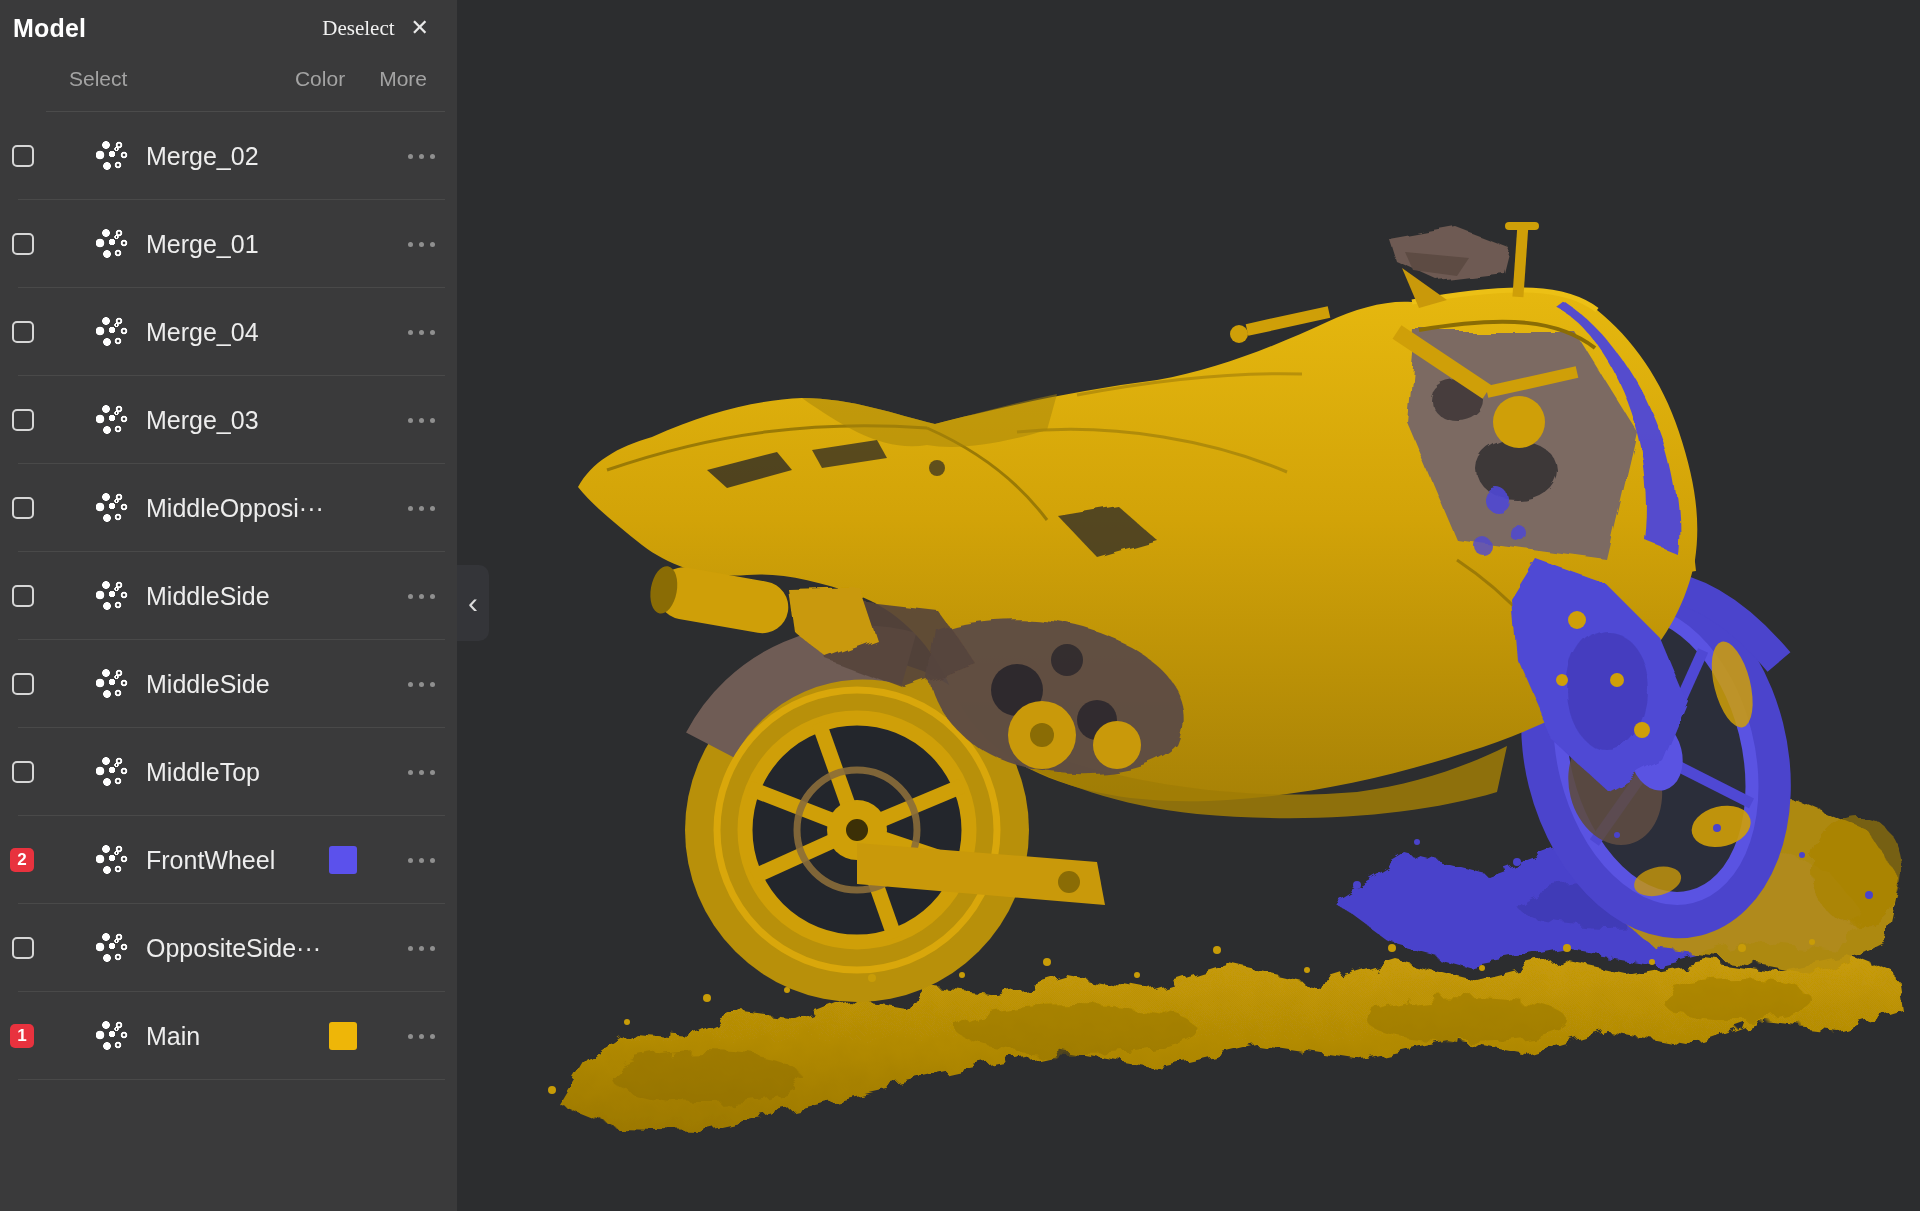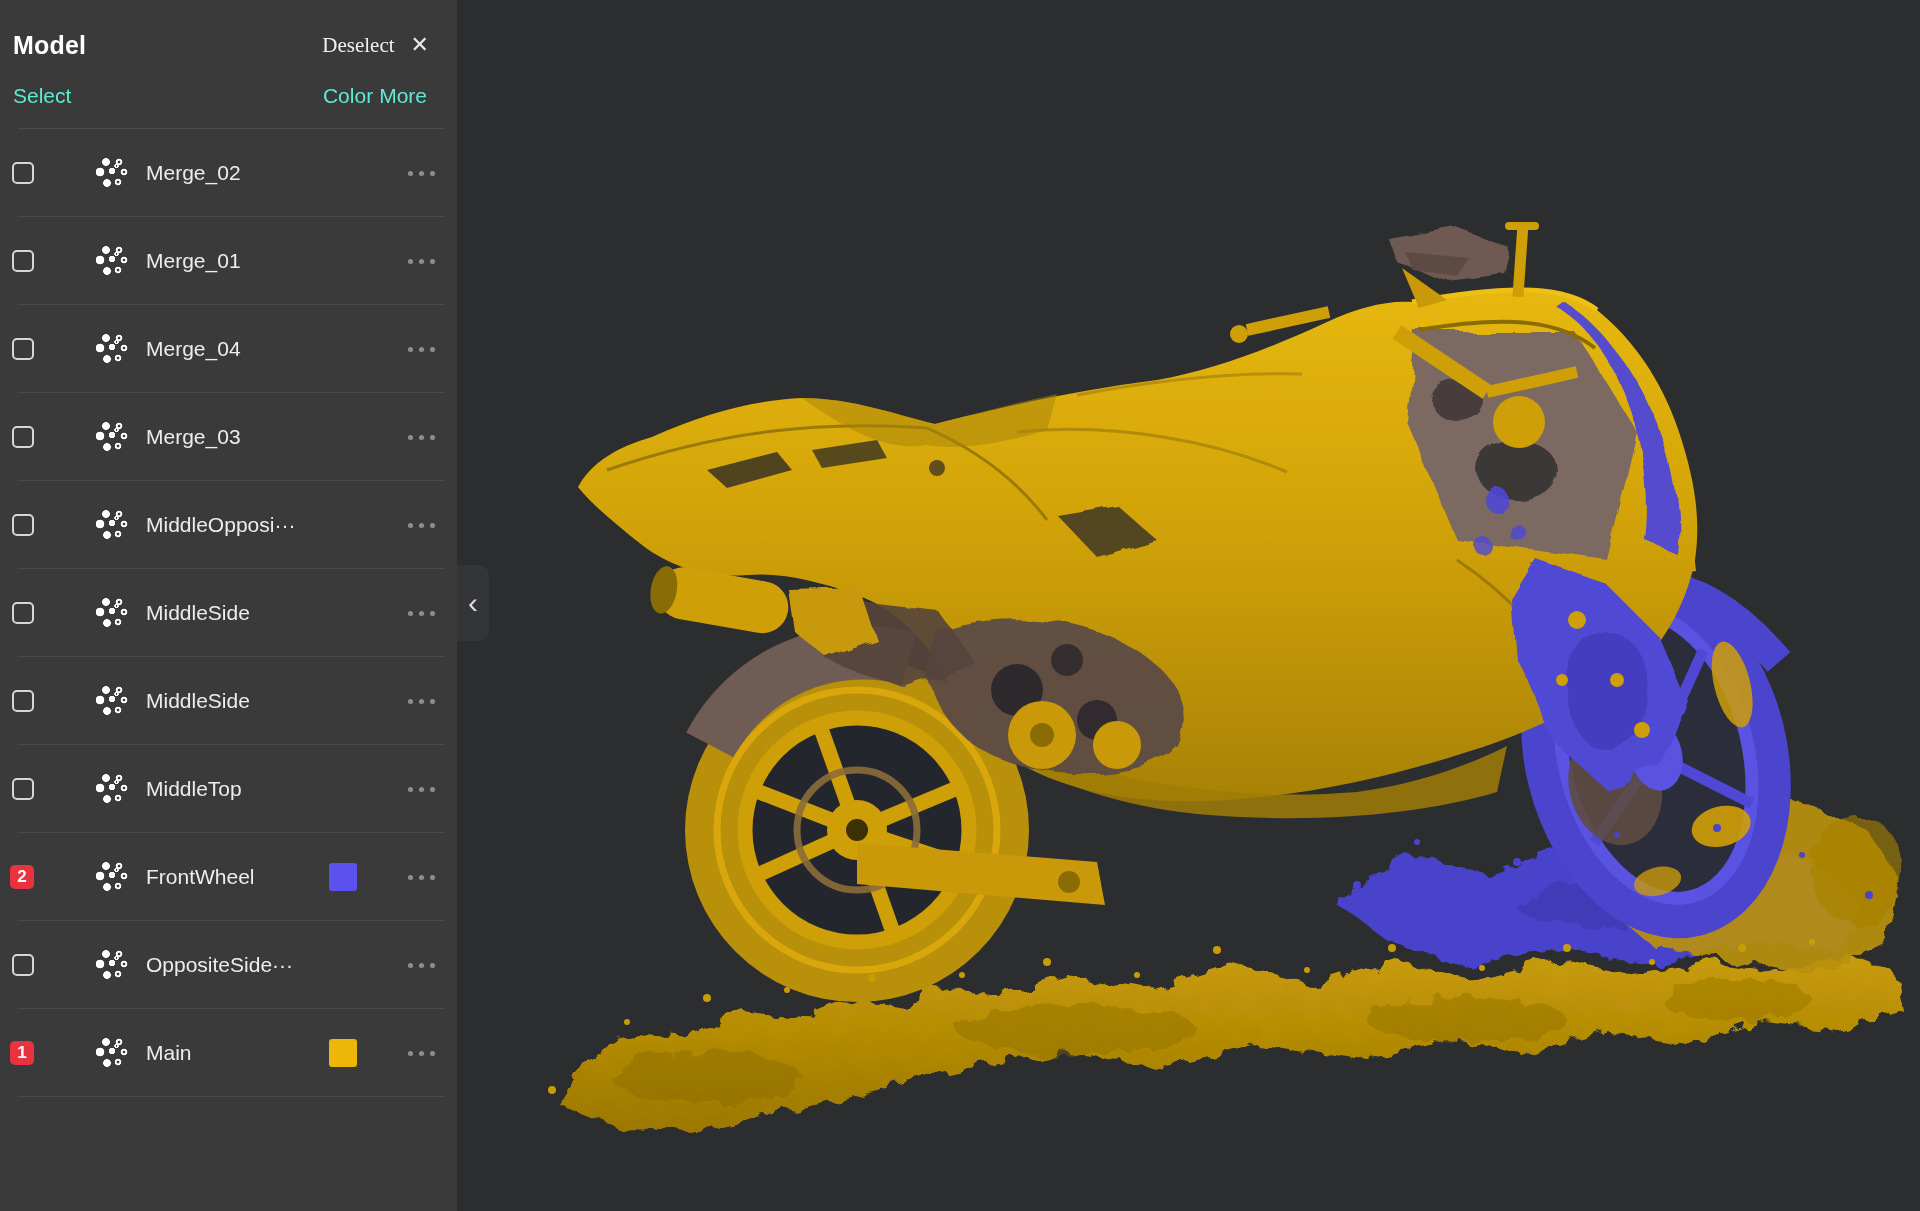--- a/index.html
+++ b/index.html
@@ -4,32 +4,32 @@
 <style>
   * { margin:0; padding:0; box-sizing:border-box; }
   html,body { width:1920px; height:1211px; overflow:hidden; }
   body { font-family:"Liberation Sans","DejaVu Sans",sans-serif; background:#2c2d2f; }
   .app { position:relative; width:1920px; height:1211px; }
 
   
   .panel { position:absolute; left:0; top:0; width:457px; height:1211px;
            background:#3a3a3b; z-index:5; }
   .panel-header { height:46px; padding:10px 28px 0 13px; display:flex;
-                  align-items:center; justify-content:space-between;margin-top:17px; }
+                  align-items:center; justify-content:space-between; }
   .panel-title { color:#ffffff; font-size:25px; font-weight:700; letter-spacing:.2px; }
   .header-actions { display:flex; align-items:center; gap:16px; }
   .deselect-btn { background:none; border:none; color:#f1f1f1; font-size:21px;
                   font-family:Liberation Serif, serif; cursor:pointer; }
   .close-btn { background:none; border:none; color:#e9e9e9; font-size:22px;
                line-height:1; cursor:pointer; font-family:inherit; }
   .panel-sub { height:66px; padding:0 30px 0 13px; display:flex; align-items:center;
                justify-content:space-between; position:relative; }
   .panel-sub::after { content:''; position:absolute; left:18px; right:12px; bottom:0;
                       height:1px; background:#4b4b4b; }
-  .panel-sub, .panel-sub span { color:#5eead4; font-size:21px; }
+  .panel-sub, .panel-sub span { color:#a3a3a3; font-size:21px;margin-left:28px; }
   .sub-right { display:flex; gap:6px; }
 
   .item-list { list-style:none; }
   .row { height:88px; display:flex; align-items:center; position:relative;
          padding:0 16px 0 12px; }
   .row::after { content:''; position:absolute; left:18px; right:12px; bottom:0;
                 height:1px; background:#494949; }
   .lead { width:26px; display:flex; align-items:center; flex-shrink:0; }
   .checkbox { width:22px; height:22px; border:2px solid #d6d6d6; border-radius:5px;
               background:transparent; cursor:pointer; }
@@ -40,21 +40,21 @@
     background:
       radial-gradient(circle at 10px 6px,  #fff 0 3.6px, transparent 4.1px),
       radial-gradient(circle at 4px 16px,  #fff 0 4.1px, transparent 4.6px),
       radial-gradient(circle at 11px 27px, #fff 0 3.6px, transparent 4.1px),
       radial-gradient(circle at 16px 15px, #fff 0 3.0px, transparent 3.5px),
       radial-gradient(circle at 23px 6px,  transparent 0 1.5px, #fff 1.6px 3.1px, transparent 3.6px),
       radial-gradient(circle at 28px 16px, transparent 0 1.5px, #fff 1.6px 3.1px, transparent 3.6px),
       radial-gradient(circle at 22px 26px, transparent 0 1.5px, #fff 1.6px 3.1px, transparent 3.6px),
       radial-gradient(circle at 20.5px 10px, transparent 0 .9px, #fff 1px 2px, transparent 2.4px);
   }
-  .item-label { margin-left:16px; flex:1; color:#ededed; font-size:21px; font-weight:500;
+  .item-label { margin-left:16px; flex:1; color:#ededed; font-size:25px; font-weight:500;
                 white-space:nowrap; overflow:hidden; cursor:default; }
   .swatch { width:28px; height:28px; border-radius:3px; margin-right:44px;
             flex-shrink:0; cursor:pointer; }
   .more-btn { width:40px; height:30px; background:none; border:none; cursor:pointer;
               display:flex; align-items:center; justify-content:center; }
   .more-btn i { width:5px; height:5px; border-radius:50%; background:#8f8f8f;
                 display:block; margin-right:22px;
                 box-shadow:11px 0 0 #8f8f8f, 22px 0 0 #8f8f8f; }
 
   

